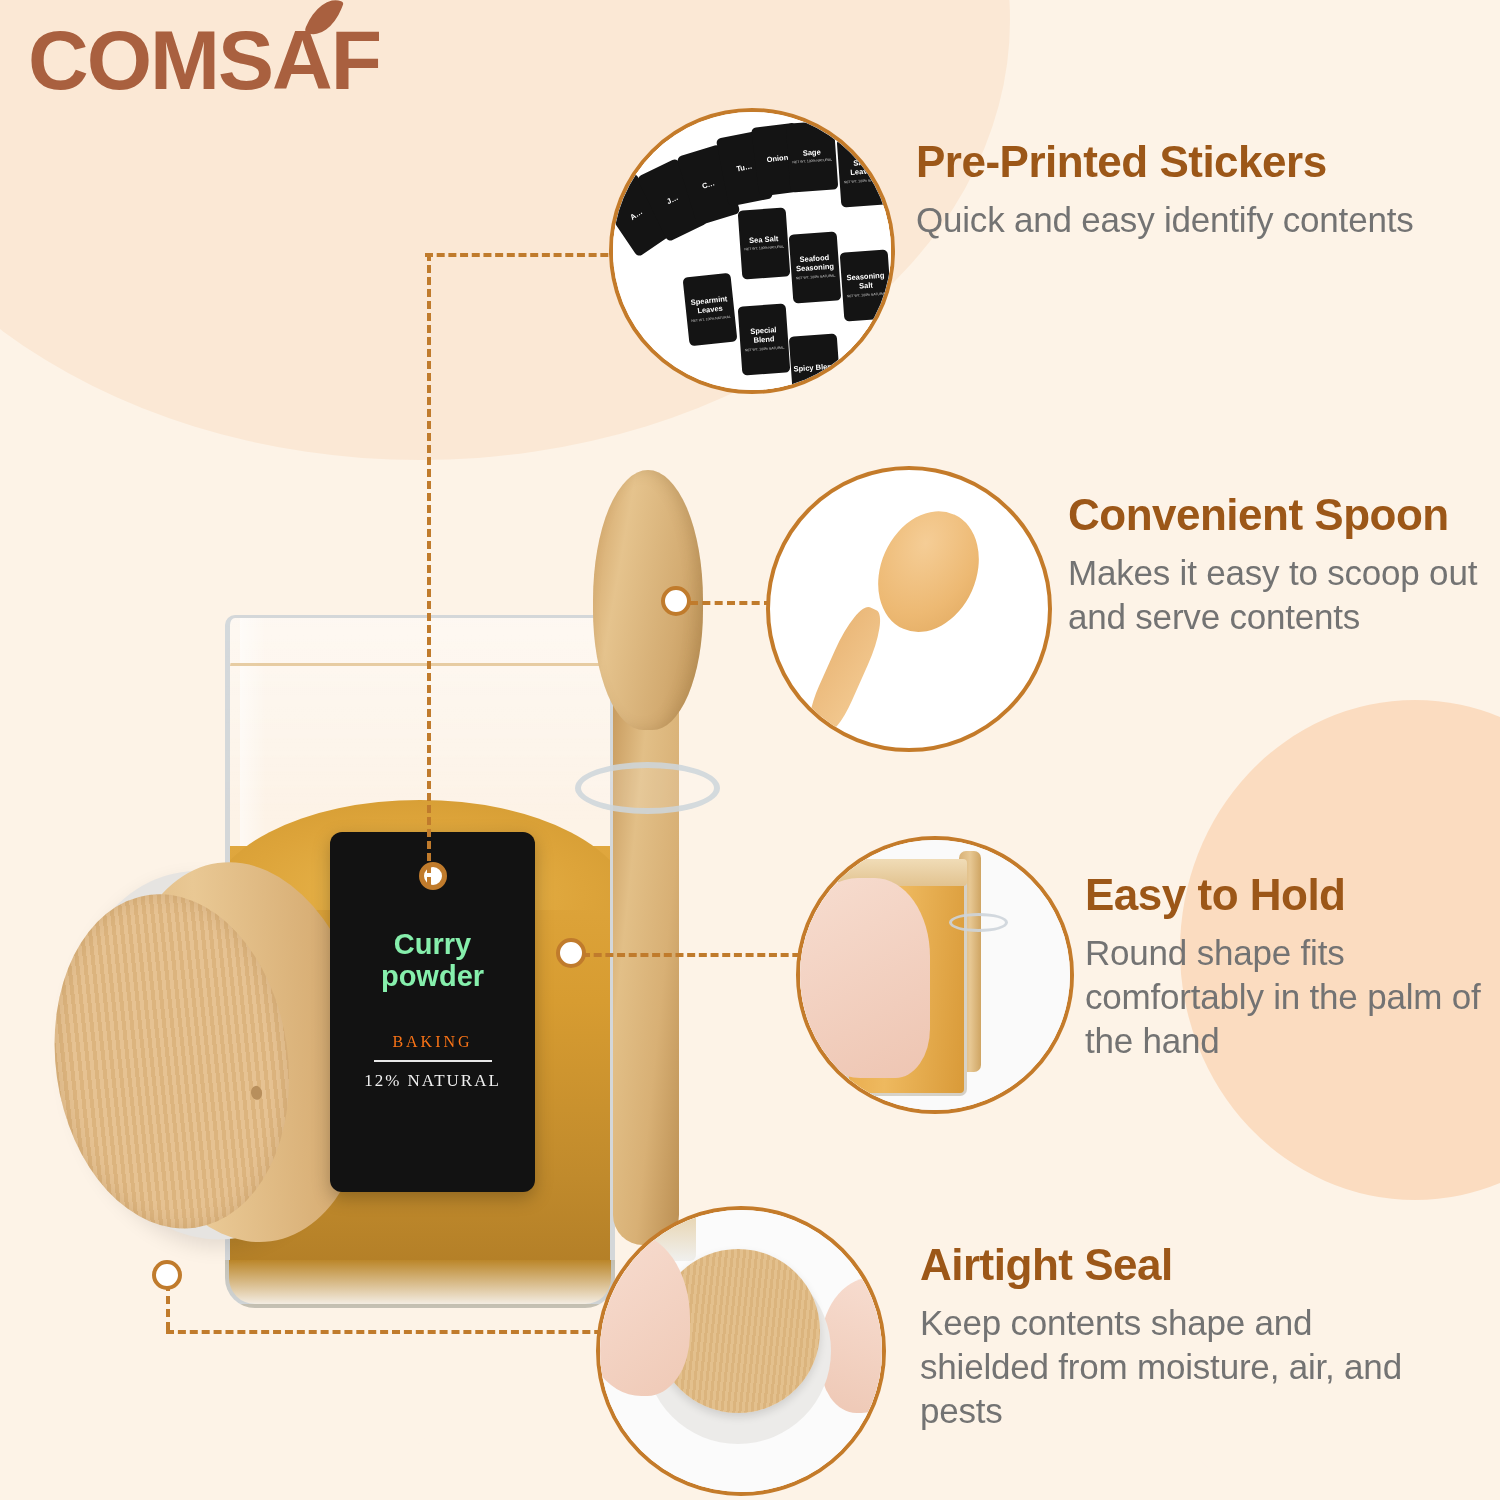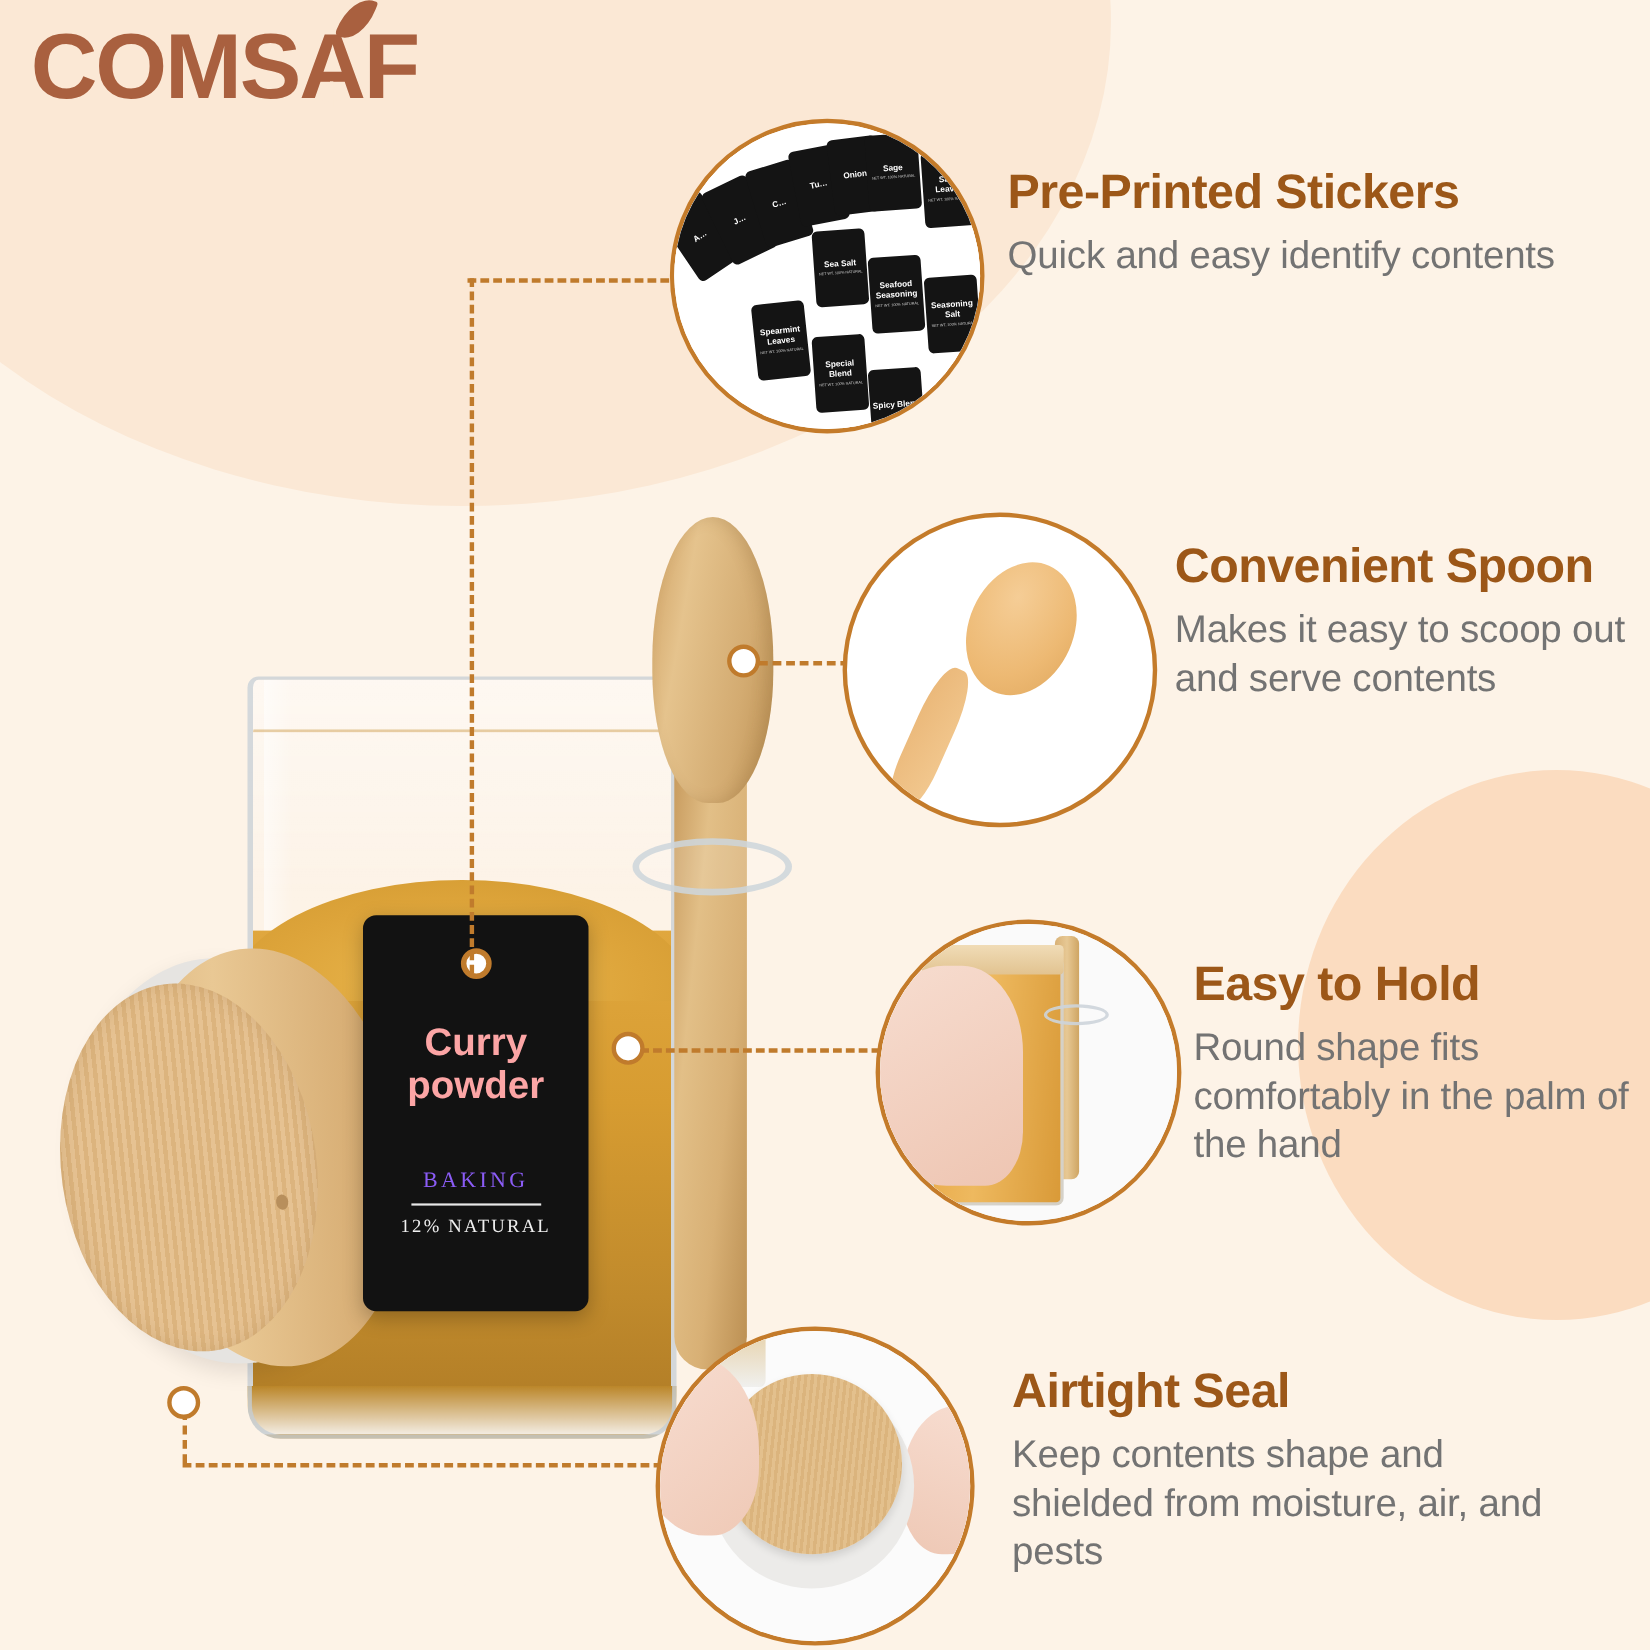--- a/index.html
+++ b/index.html
@@ -55,21 +55,21 @@
   
   .feature-text { position:absolute; }
   .feature-title {
     color:#9c5718; font-weight:bold; font-size:44px;
     line-height:1.04; letter-spacing:-0.5px; margin-bottom:13px;
   }
   .feature-desc {
     color:#737373; font-size:35px; line-height:1.26; letter-spacing:-0.2px;
   }
 
-  #txt-stickers { left:916px; top:152px; width:560px; }
+  #txt-stickers { left:916px; top:139px; width:560px; }
   #txt-spoon    { left:1068px; top:492px; width:430px; }
   #txt-hold     { left:1085px; top:872px; width:400px; }
   #txt-seal     { left:920px; top:1242px; width:520px; }
 
   
   .callout {
     position:absolute; border-radius:50%;
     border:4px solid #c47b2a; overflow:hidden;
     background:#ffffff;
   }
@@ -204,26 +204,26 @@
     position:absolute; left:330px; top:272px; width:205px; height:360px;
     background:#121212; border-radius:12px;
     box-shadow:0 6px 18px rgba(0,0,0,.25);
     display:flex; flex-direction:column; align-items:center;
   }
   .tag-hole {
     width:28px; height:28px; border-radius:50%;
     background:#fff; border:5px solid #c07b2c; margin-top:30px;
   }
   .tag-name {
-    color:#fca5a5; font-size:35px; font-weight:bold; line-height:1.12;
+    color:#86efac; font-size:29px; font-weight:bold; line-height:1.12;
     text-align:center; margin-top:38px;
   }
   .tag-sub {
-    color:#8b5cf6; font-family:"Liberation Serif", serif;
-    font-size:20px; letter-spacing:3px; margin-top:56px;
+    color:#f97316; font-family:"Liberation Serif", serif;
+    font-size:16px; letter-spacing:3px; margin-top:40px;
   }
   .tag-rule { width:118px; height:2px; background:#e8e8e8; margin-top:9px; }
   .tag-nat {
     color:#f0f0f0; font-family:"Liberation Serif", serif;
     font-size:17px; letter-spacing:2px; margin-top:9px;
   }
 
   
   .lid { position:absolute; left:50px; top:300px; width:320px; height:400px; transform:rotate(-8deg); }
   .lid-seal {

